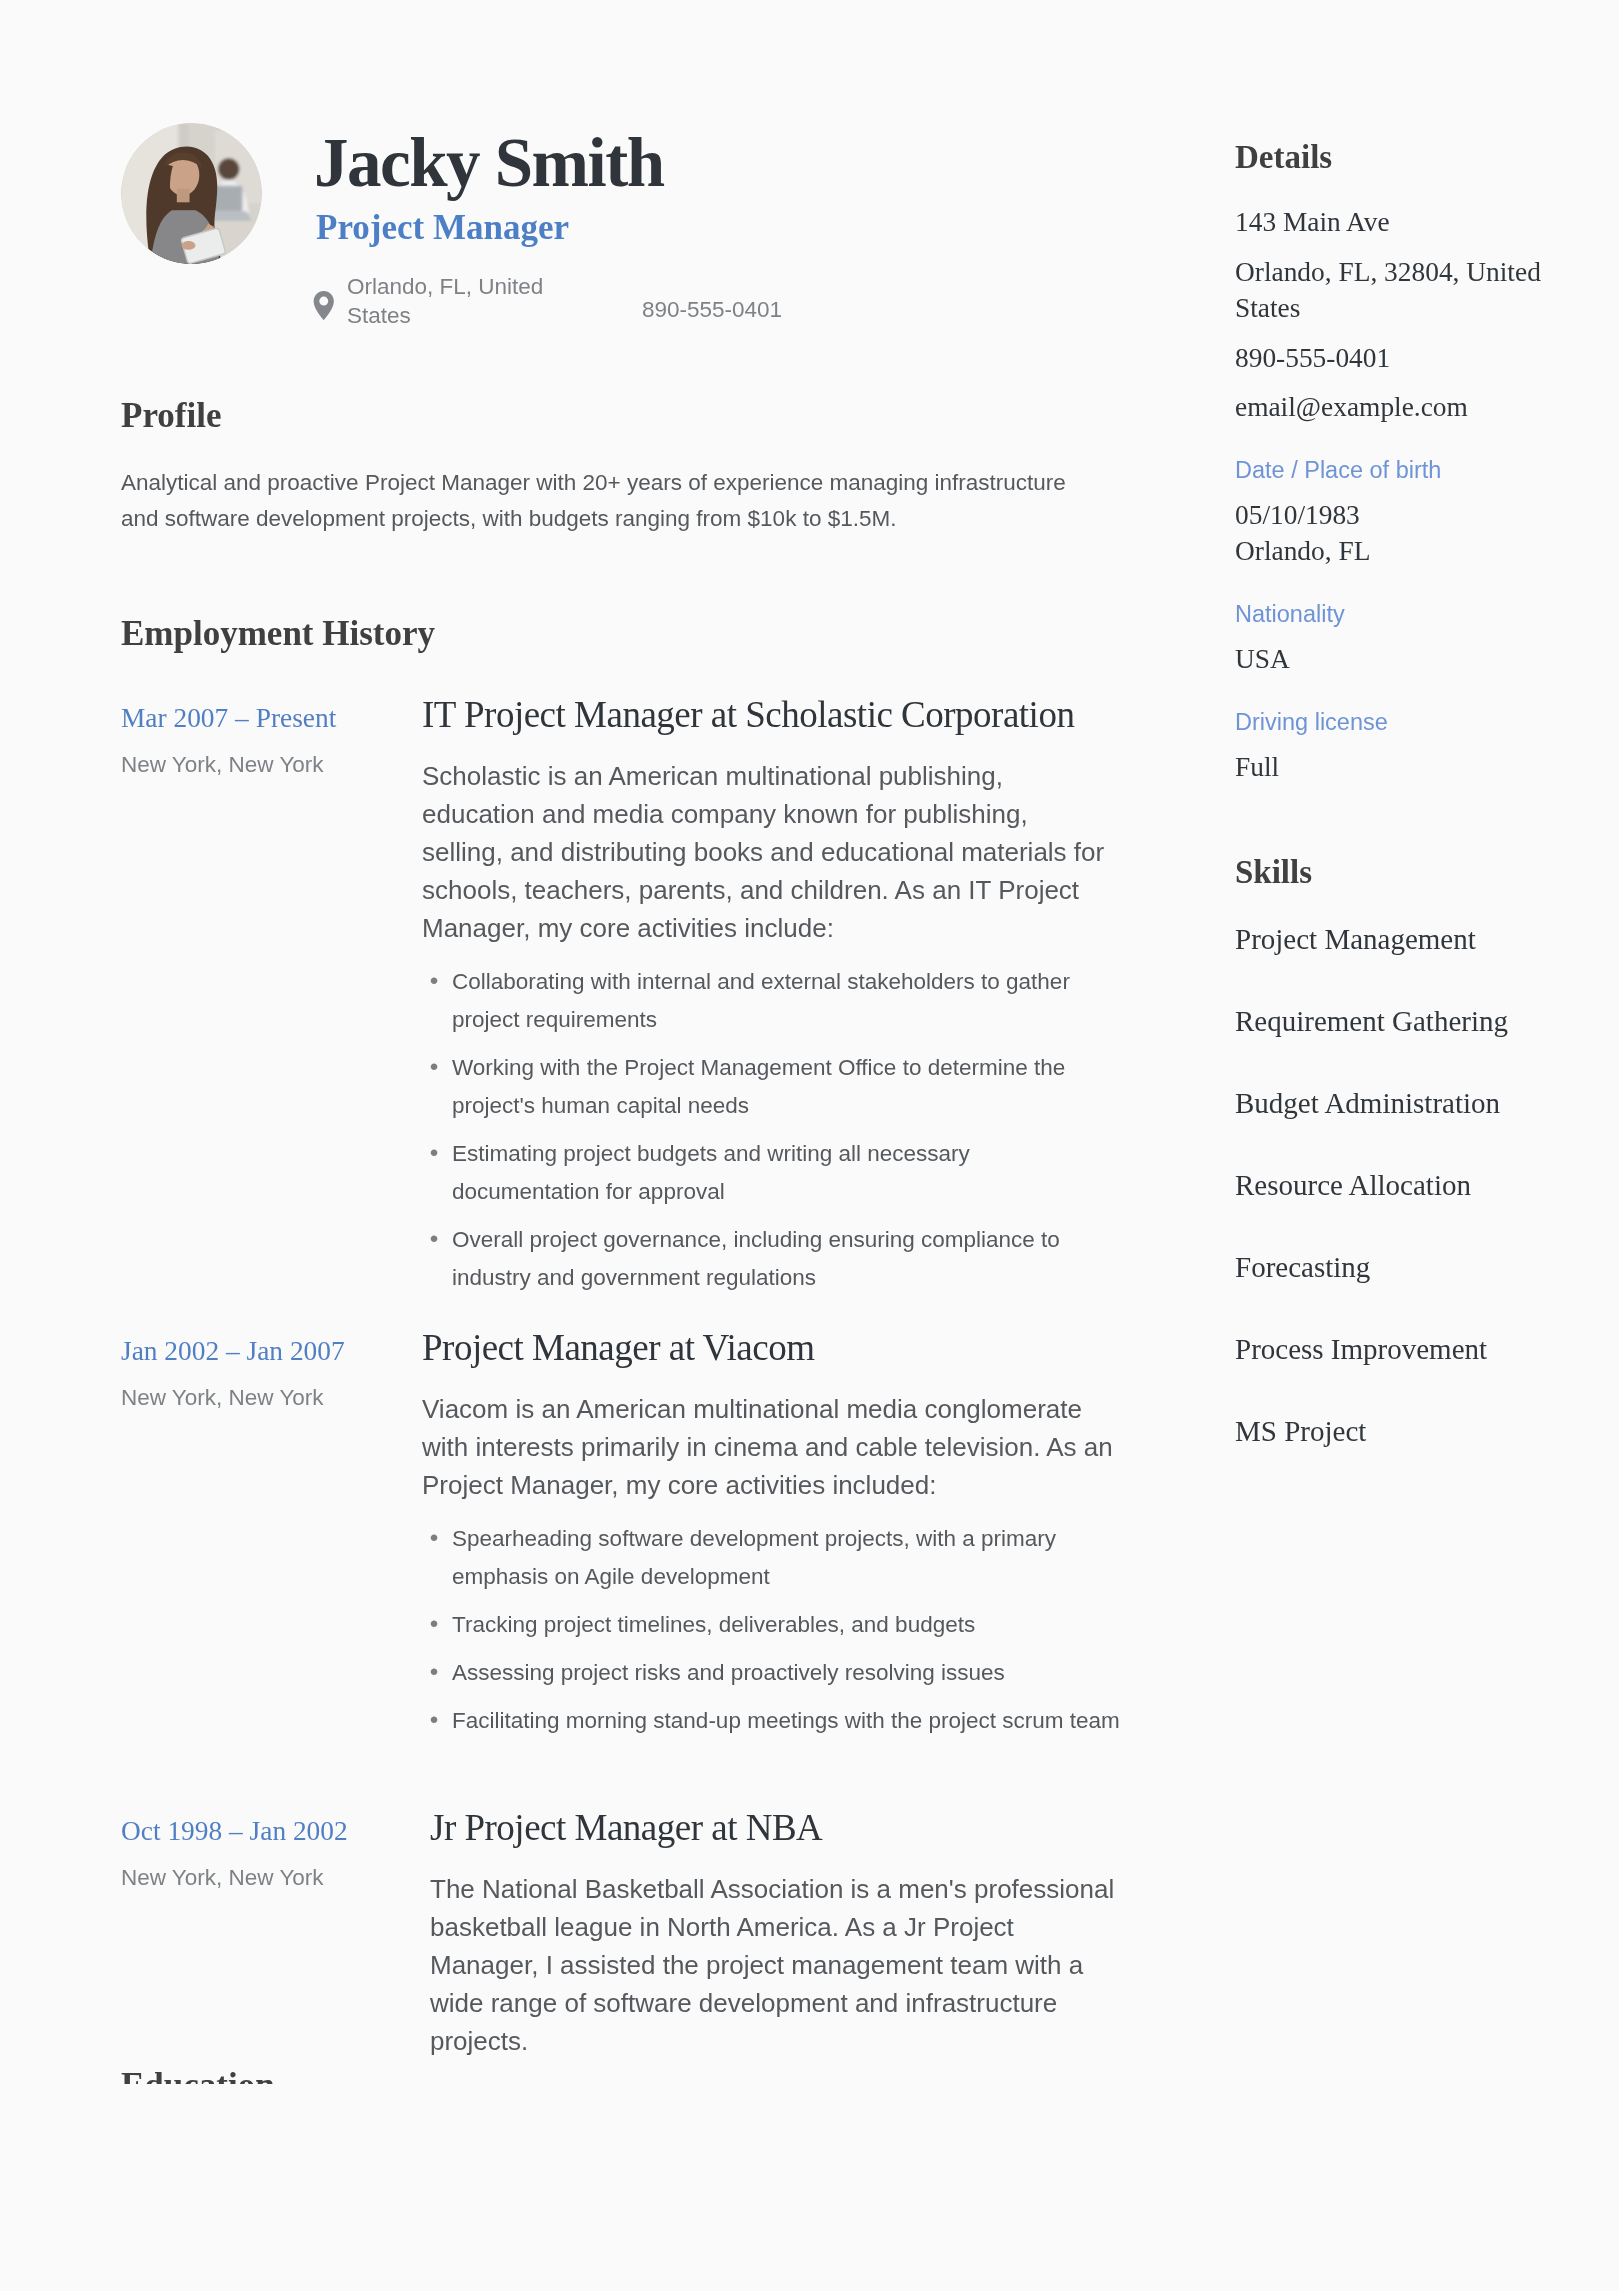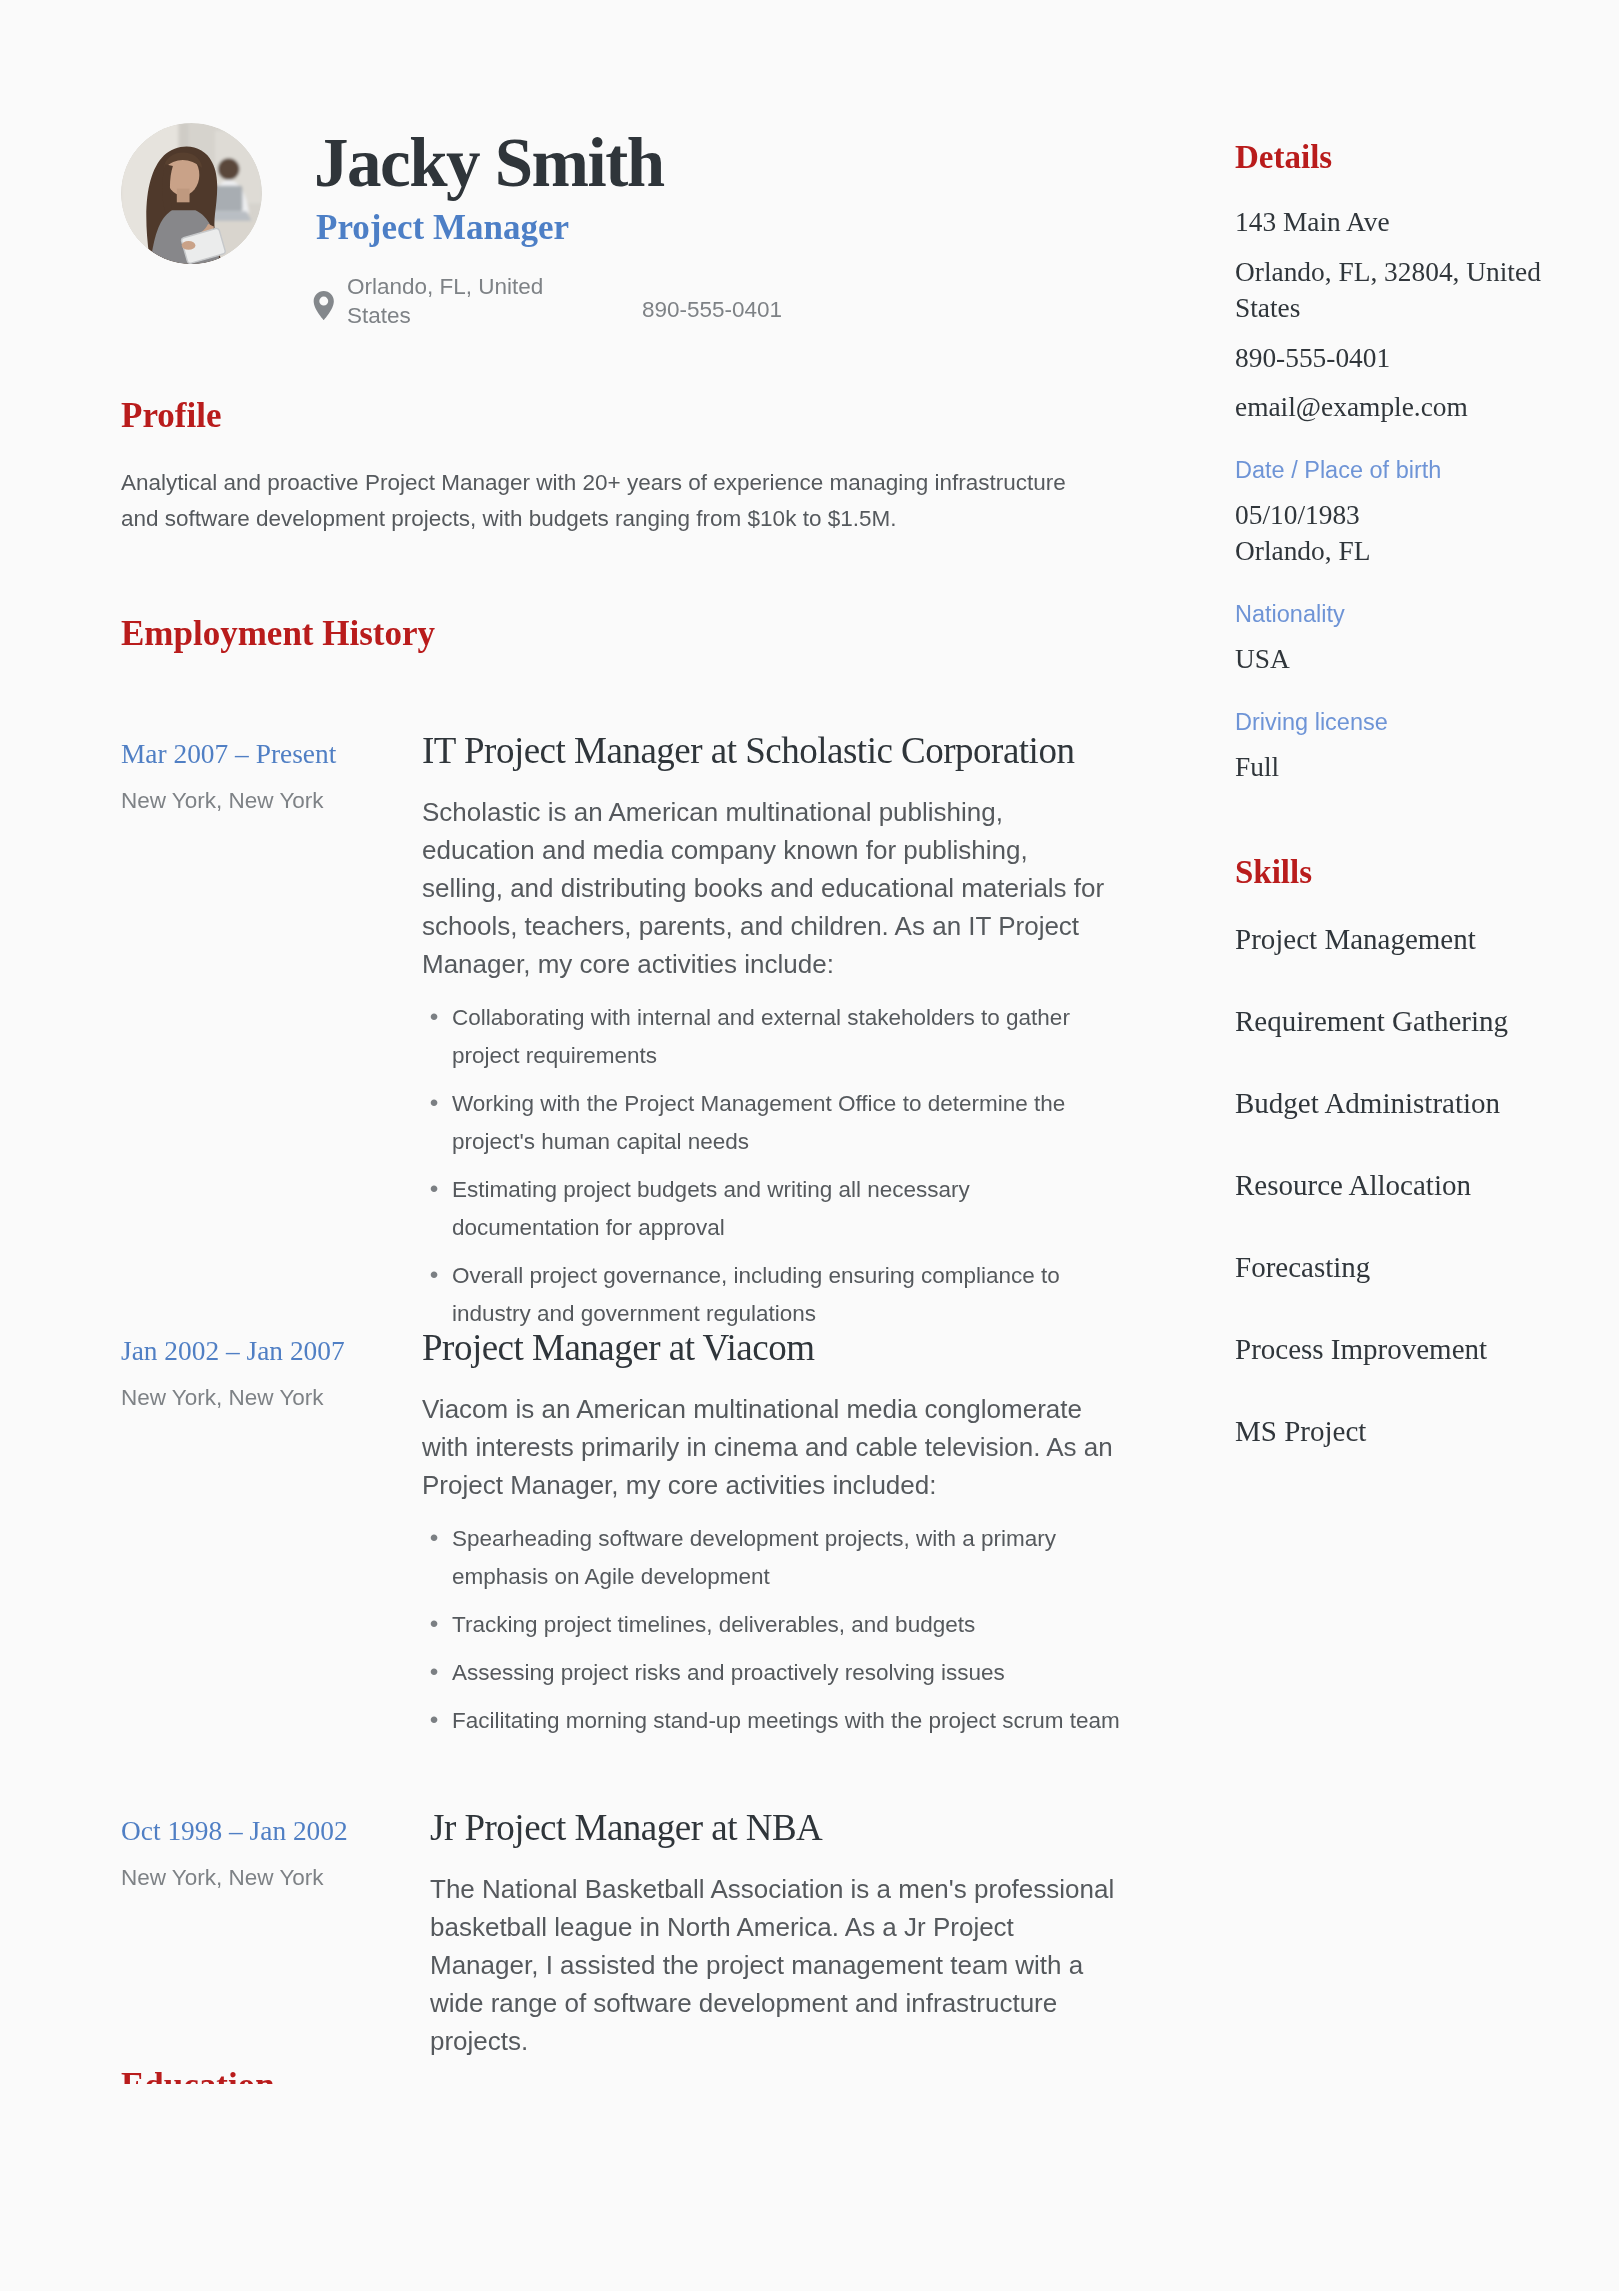--- a/index.html
+++ b/index.html
@@ -31,35 +31,35 @@
     position:absolute;left:347px;top:272px;width:225px;
     font-size:22.5px;line-height:29px;color:#7e8286;
   }
   .header-phone{
     position:absolute;left:642px;top:297px;
     font-size:22.5px;color:#7e8286;
   }
   
   .sec-h{
     font-family:"Liberation Serif", serif;
-    font-weight:600;color:#b91c1c;line-height:1.15;margin:0;
+    font-weight:600;color:#404040;line-height:1.15;margin:0;
   }
   .sec-h.main{font-size:35px;}
   .sec-h.side{font-size:33px;}
   
   .profile{position:absolute;left:121px;top:396px;width:1000px;}
   .profile p{
     margin:29px 0 0 0;width:946px;
     font-size:22.5px;line-height:36px;color:#55595d;
   }
   .eh-heading{position:absolute;left:121px;top:614px;}
   .edu-heading{position:absolute;left:121px;top:2066px;}
   
   .job{position:absolute;left:121px;width:1014px;display:grid;grid-template-columns:301px 1fr;}
-  .job.j1{top:728px;}
+  .job.j1{top:692px;}
   .job.j2{top:1325px;}
   .job.j3{top:1805px;gap:8px;}
   .job-dates{padding-top:10.8px;}
   .job-date{
     font-family:"Liberation Serif", serif;
     font-size:27.4px;color:#507fc4;line-height:31px;
   }
   .job-loc{margin-top:16px;font-size:22.5px;color:#7e8286;line-height:29px;}
   .job-title{
     margin:0;font-family:"Liberation Serif", serif;

